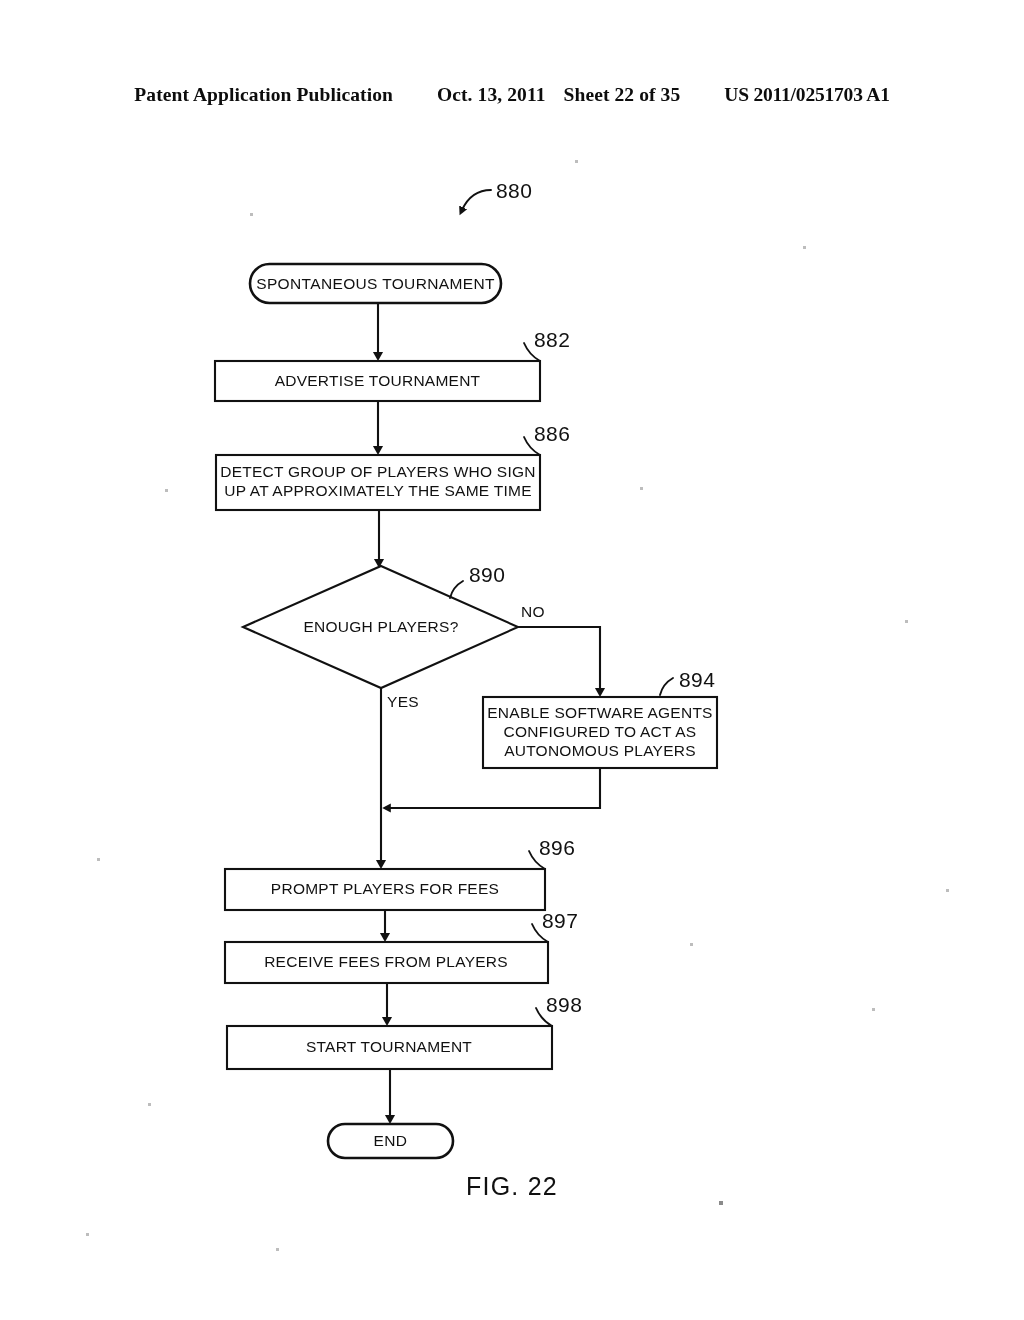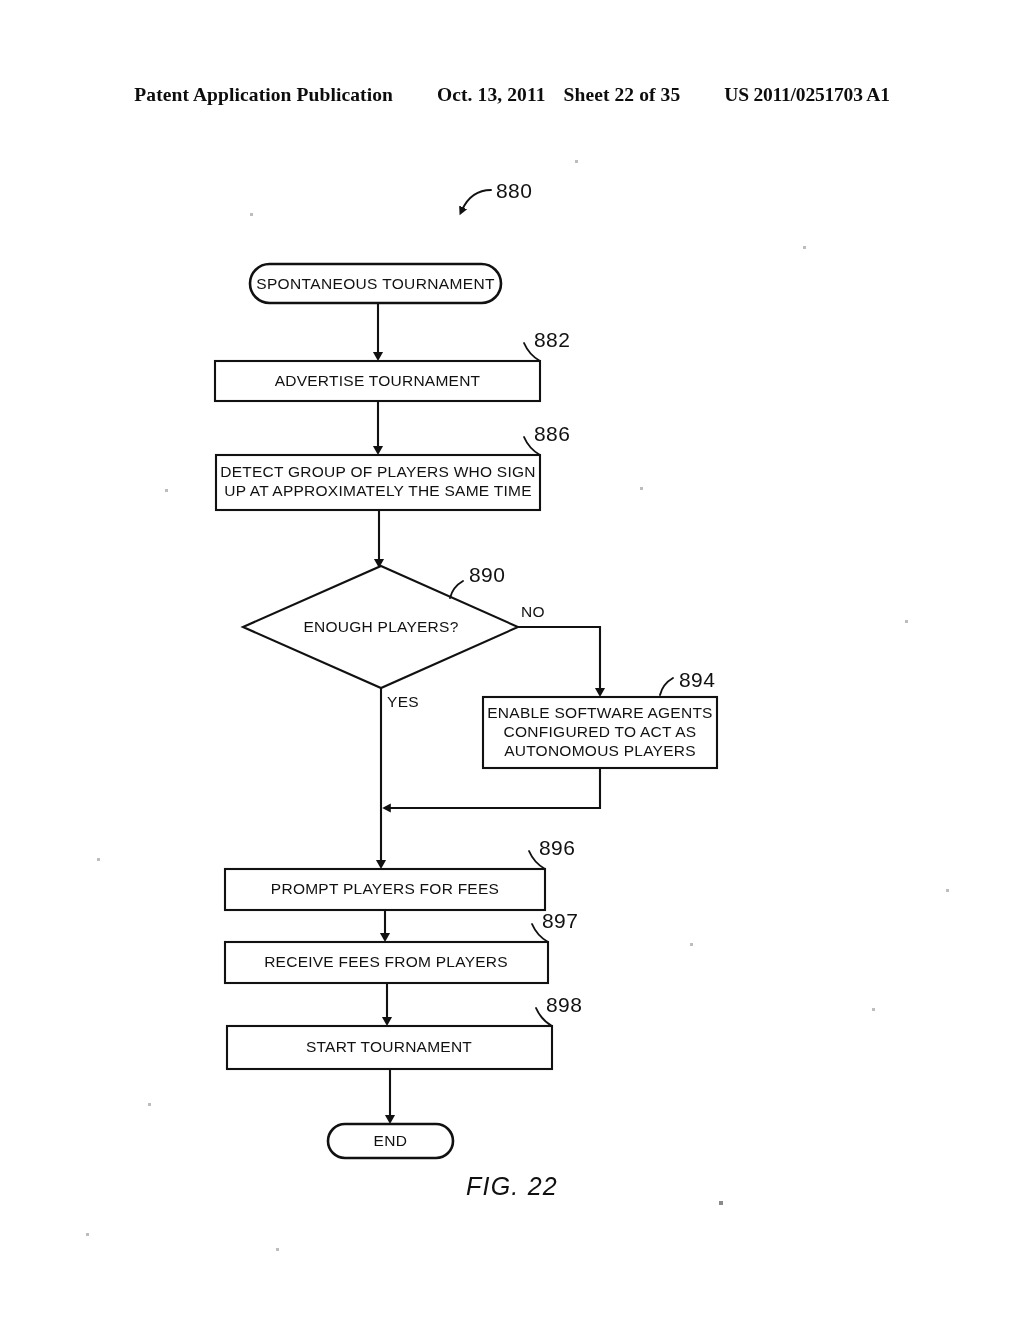--- a/index.html
+++ b/index.html
@@ -49,21 +49,21 @@
     position: absolute;
     left: 0;
     top: 1172px;
     width: 1024px;
     text-align: center;
     font-family: "Liberation Sans", sans-serif;
     font-size: 25px;
     letter-spacing: 1.2px;
     color: #101010;
   }
-  .fig-caption span { display: inline-block; font-style: italic; }
+  .fig-caption span { display: inline-block; }
 
   
   #flow {
     position: absolute;
     left: 0;
     top: 0;
     width: 1024px;
     height: 1320px;
   }
   #flow text {

